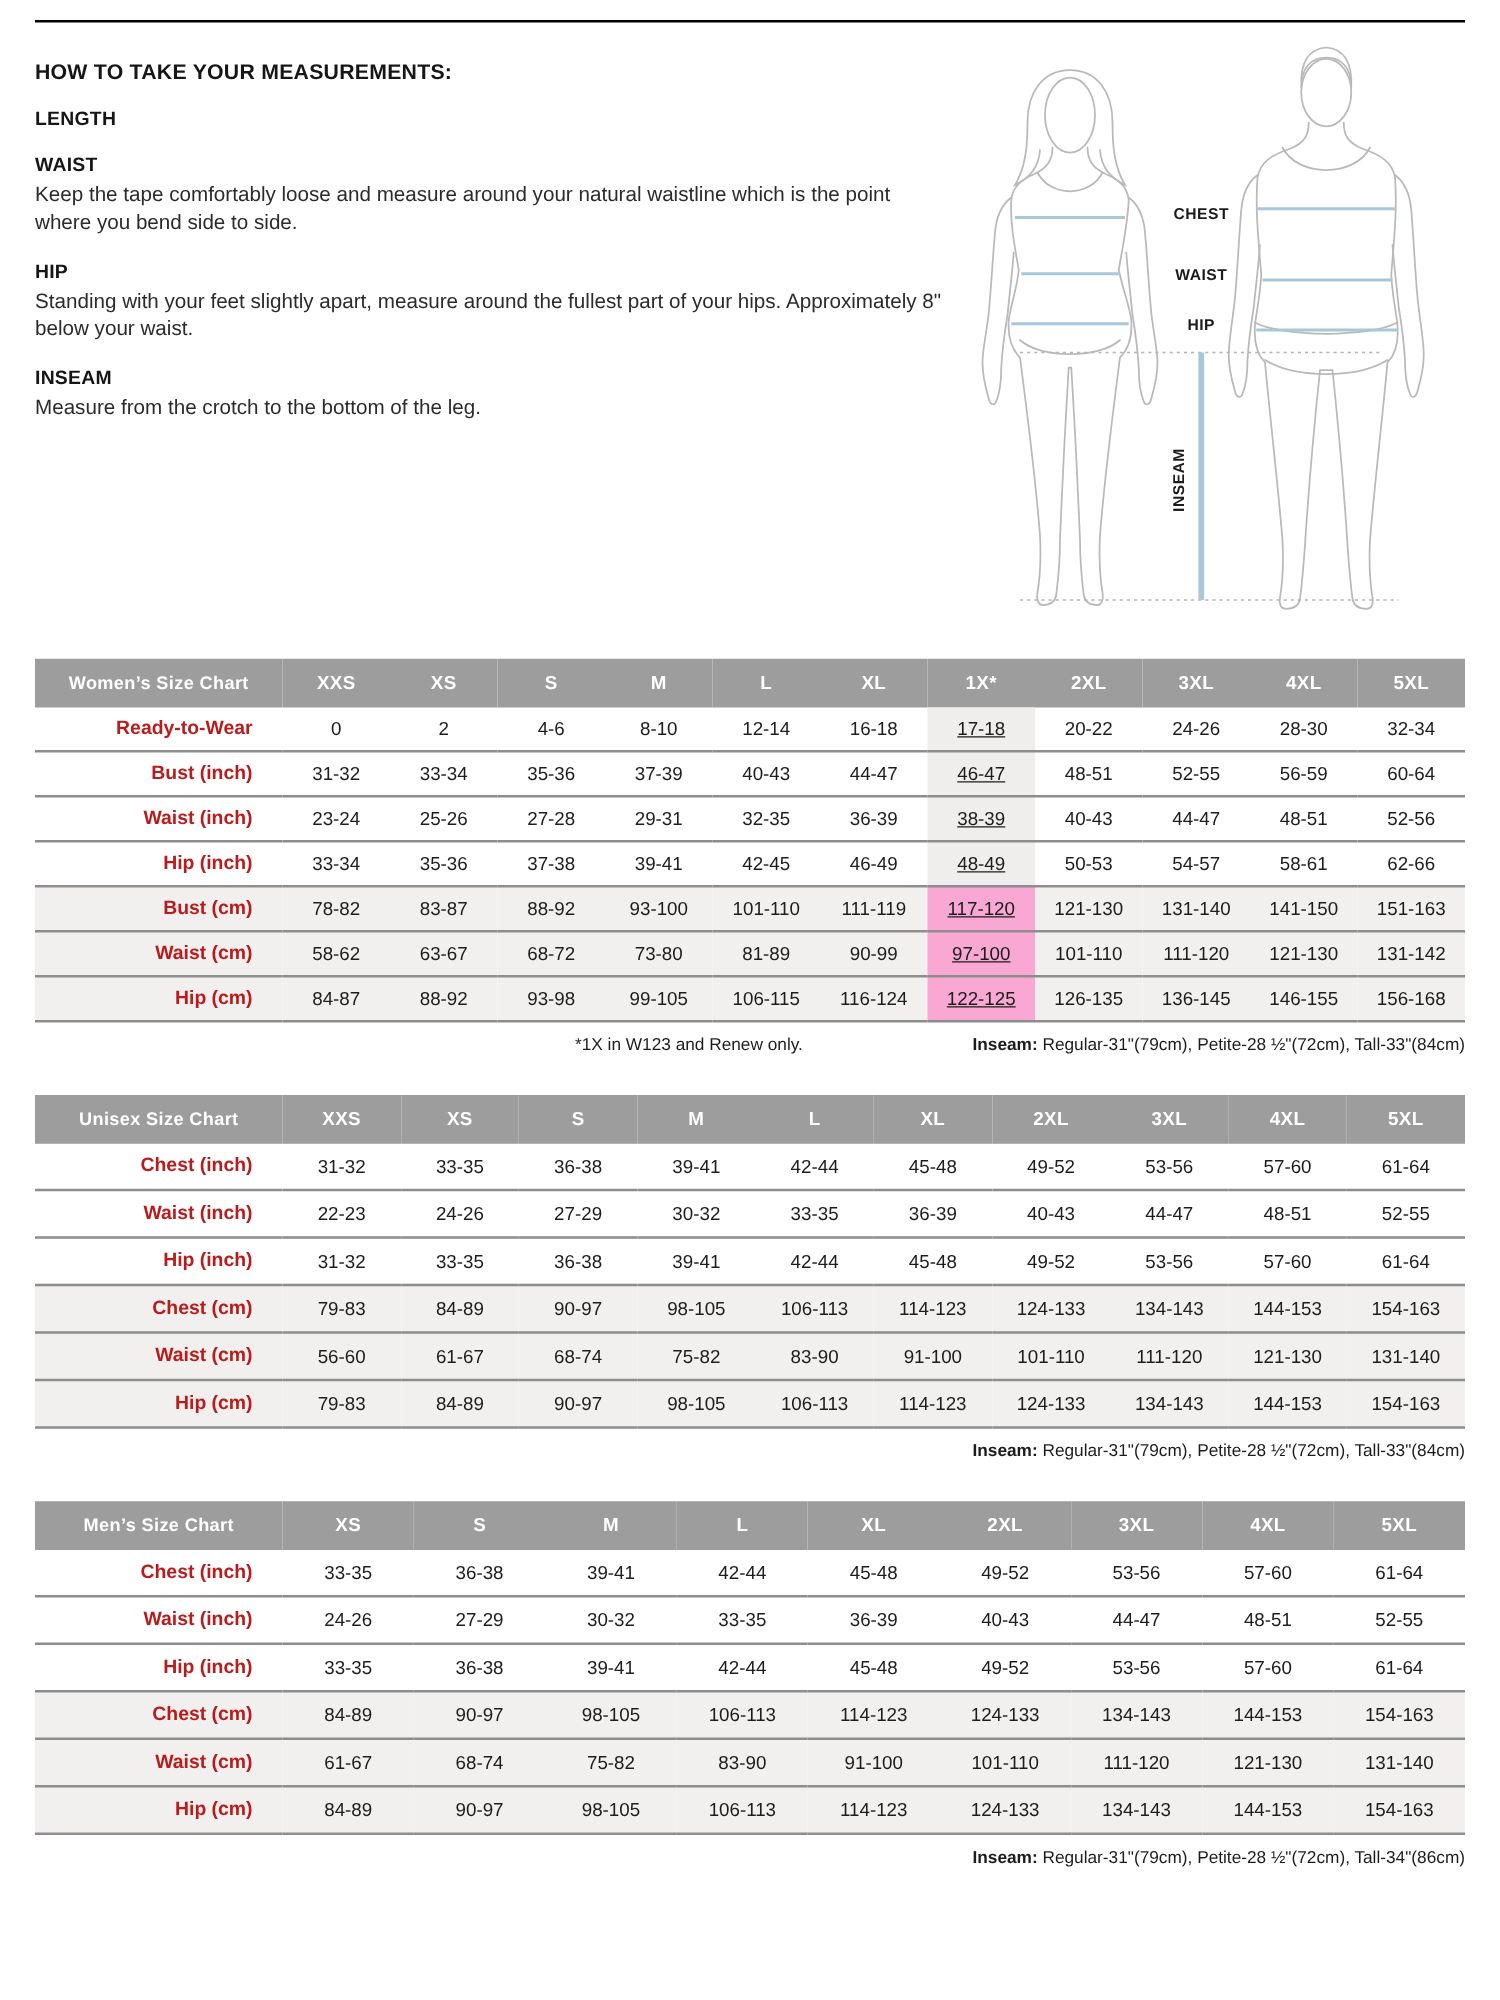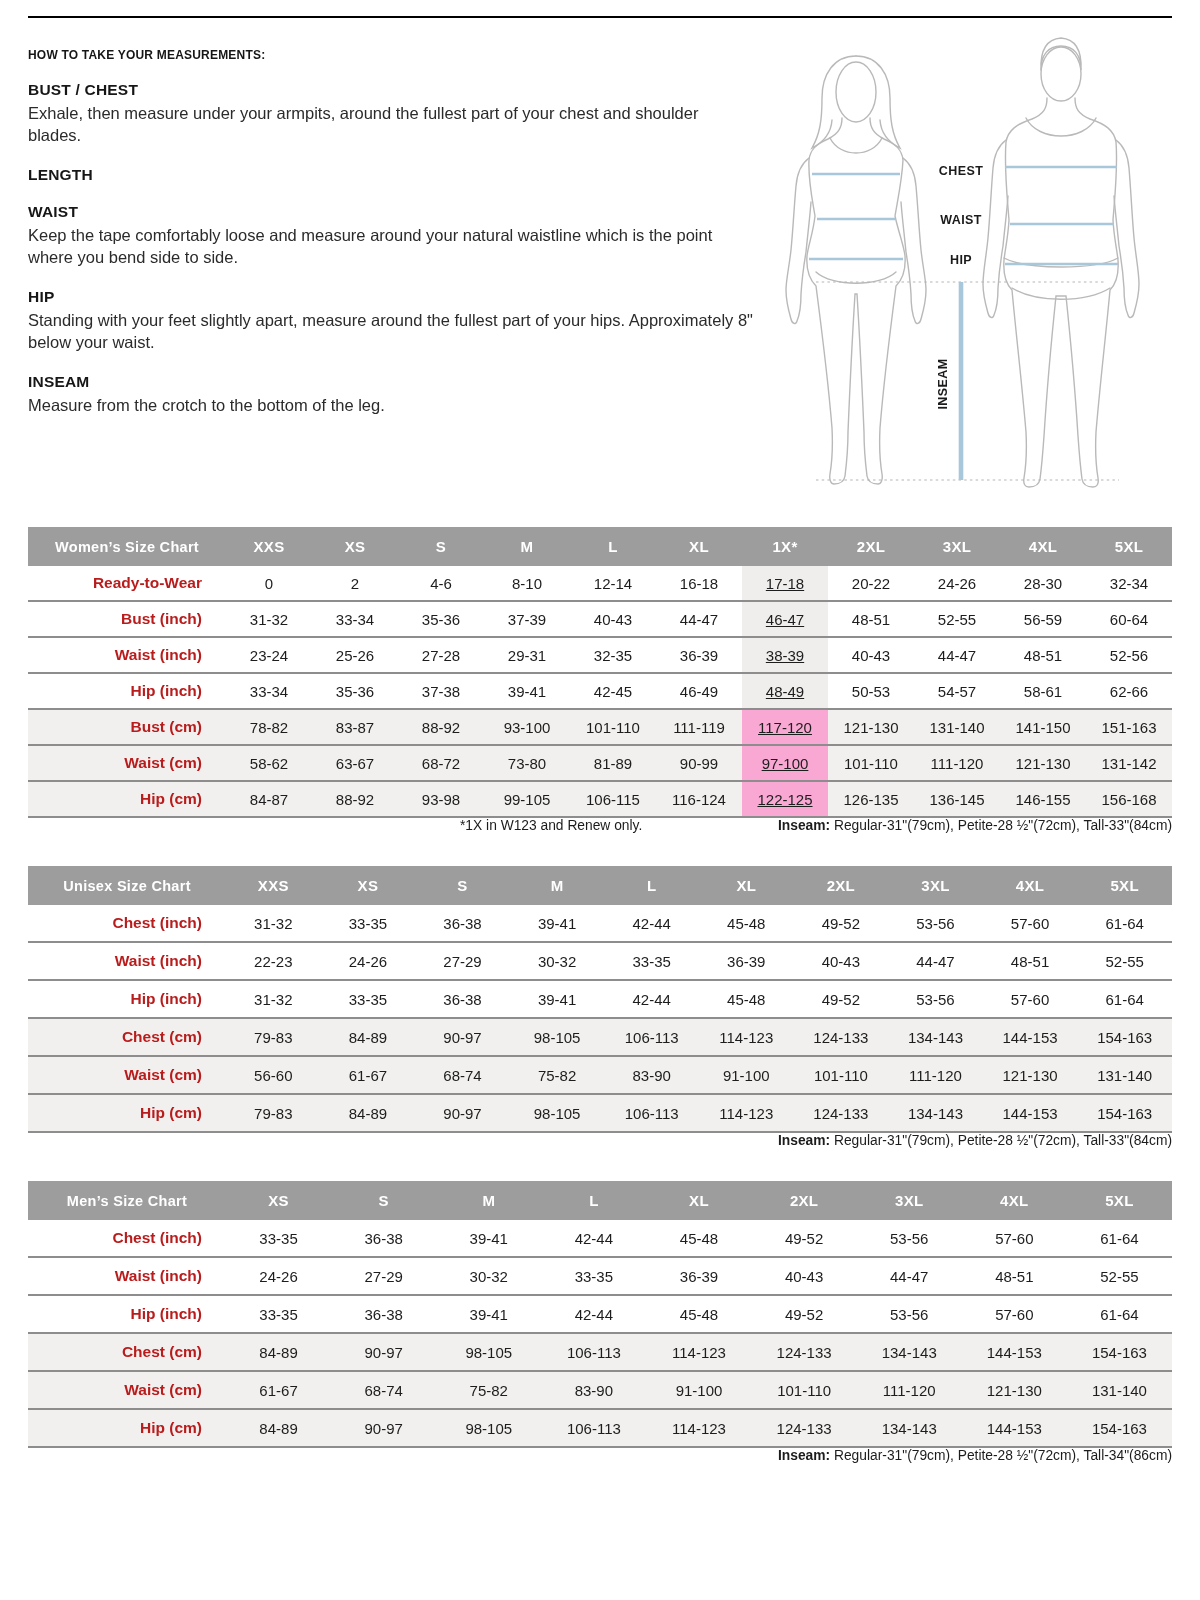--- a/index.html
+++ b/index.html
@@ -13,21 +13,21 @@
   
   .page-title{
     margin:22px 0 0 2px;font-size:54px;line-height:1.05;font-weight:800;
     letter-spacing:-0.5px;color:#121212;
   }
   .title-rule{border:none;border-top:2.5px solid #000;margin:16px 0 0 0;}
 
   
   .top-section{display:flex;margin-top:14px;}
   .instructions{width:740px;flex:none;}
-  .how-to-heading{font-size:12px;font-weight:700;letter-spacing:.2px;margin:16px 0 0 0;color:#161616;}
+  .how-to-heading{font-size:17px;font-weight:700;letter-spacing:.2px;margin:16px 0 0 0;color:#161616;}
   .inst-section h3{font-size:15.5px;font-weight:700;letter-spacing:.2px;margin:19px 0 4px 0;color:#161616;}
   .inst-section p{font-size:16.5px;line-height:1.33;margin:0;color:#2b2b2b;max-width:725px;}
   .figure-wrap{margin-left:auto;width:398px;flex:none;}
   .figure-wrap svg{display:block;}
   .fig-label{font-size:12.5px;font-weight:700;letter-spacing:.4px;fill:#1b1b1b;}
 
   
   .chart{margin-top:30px;}
   .size-table{width:100%;border-collapse:collapse;table-layout:fixed;}
   .size-table thead th{
@@ -41,43 +41,39 @@
     text-align:right;padding-right:24px;font-size:15.5px;font-weight:700;color:#b91c1c;
   }
   .size-table td{text-align:center;font-size:15px;color:#1d1d1d;}
   .size-table tbody th,.size-table td{height:36px;padding-top:0;padding-bottom:0;}
   .rows-34 .size-table tbody th,.rows-34 .size-table td{height:34px;}
   .size-table tr.shaded{background:#f1f0ee;}
   .size-table td.hl{background:#f0eeec;text-decoration:underline;}
   .size-table tr.shaded td.hl{background:#f9a8d4;}
 
   .footnote{
-    position:relative;display:flex;margin-bottom:30px;
+    position:relative;display:flex;margin-top:10px;margin-bottom:30px;
     font-size:13.8px;color:#1c1c1c;min-height:18px;
   }
   .footnote-note{position:absolute;left:432px;top:0;}
   .footnote-inseam{margin-left:auto;}
   .footnote-inseam b{font-weight:700;}
 </style>
 </head>
 <body>
 
 <div class="content">
 
   <hr class="title-rule">
 
   <div class="top-section">
 
     <div class="instructions">
       <h2 class="how-to-heading">HOW TO TAKE YOUR MEASUREMENTS:</h2>
       <div id="sections">
-          <div class="inst-section">
-            <h3>BUST / CHEST</h3>
-            <p>Exhale, then measure under your armpits, around the fullest part of your chest and shoulder blades.</p>
-          </div>
           <div class="inst-section">
             <h3>LENGTH</h3>
           </div>
           <div class="inst-section">
             <h3>WAIST</h3>
             <p>Keep the tape comfortably loose and measure around your natural waistline which is the point where you bend side to side.</p>
           </div>
           <div class="inst-section">
             <h3>HIP</h3>
             <p>Standing with your feet slightly apart, measure around the fullest part of your hips. Approximately 8" below your waist.</p>

